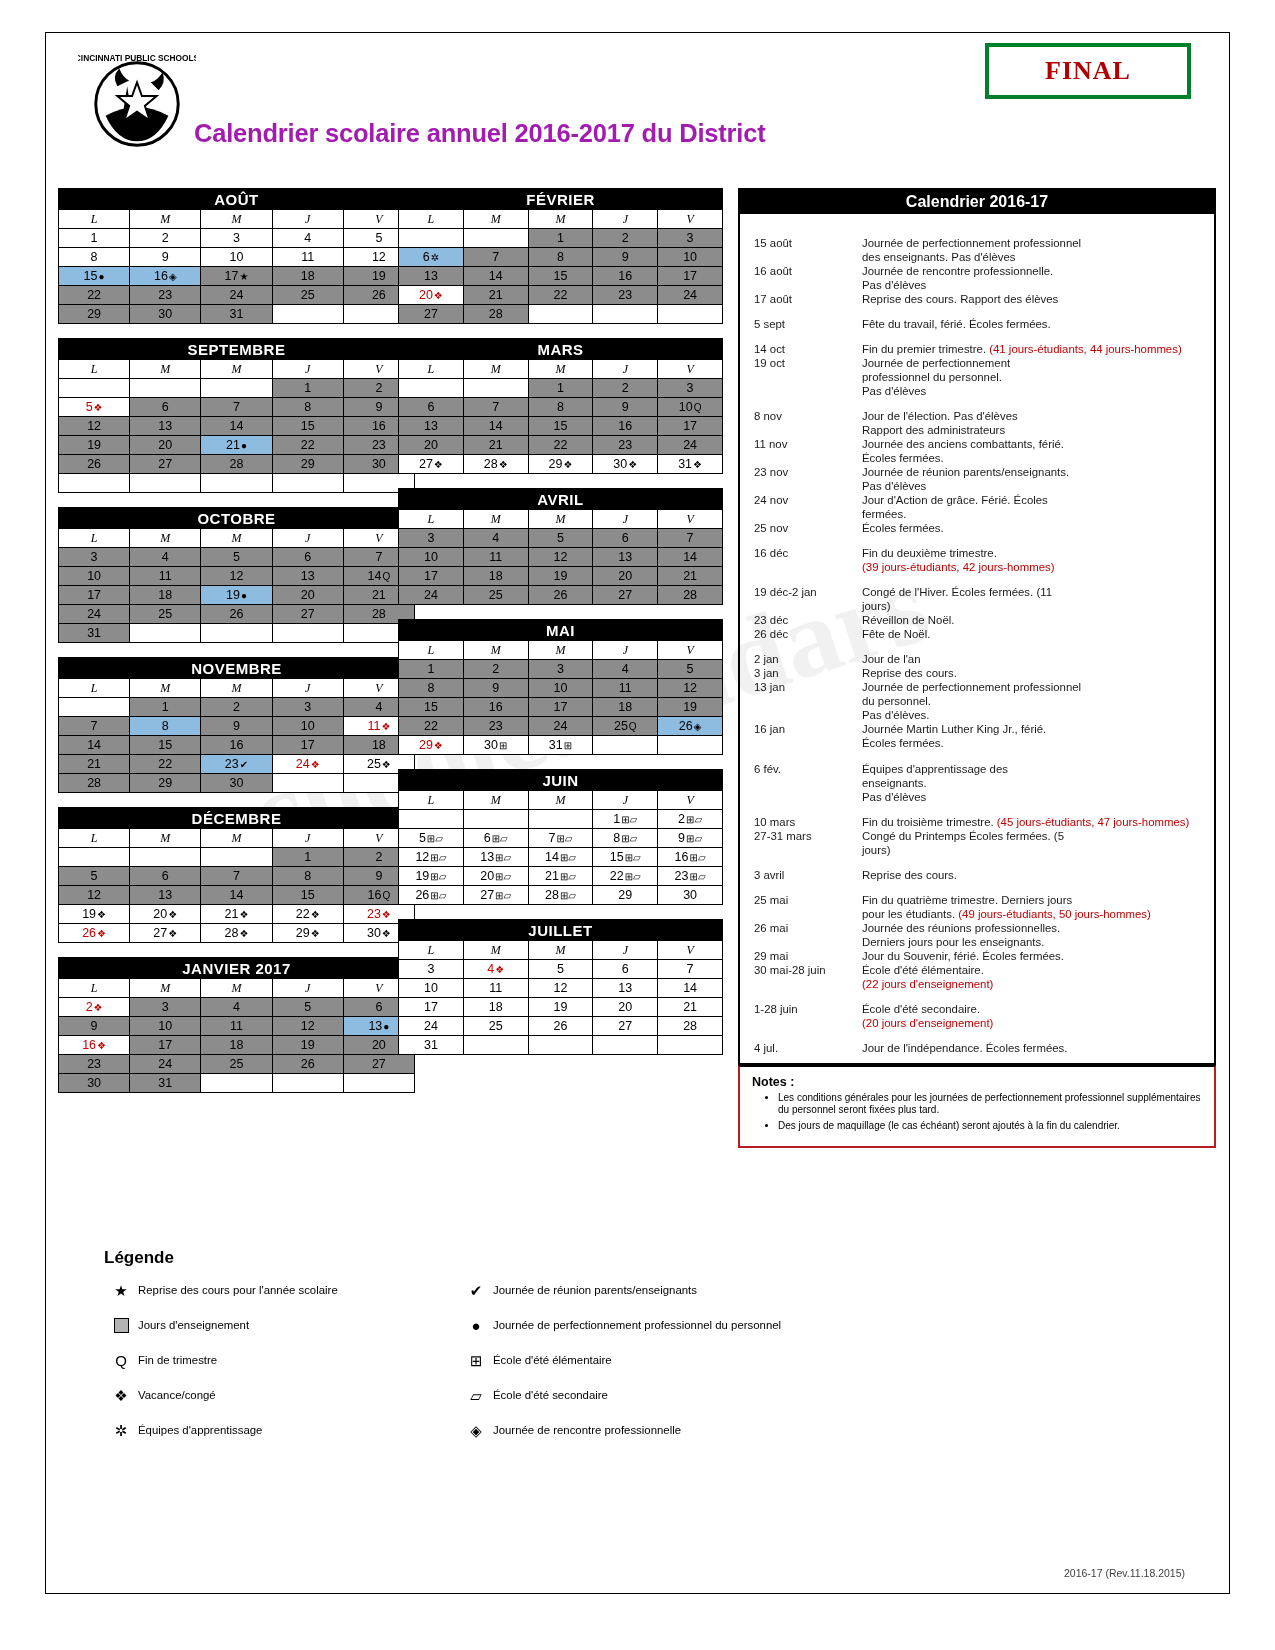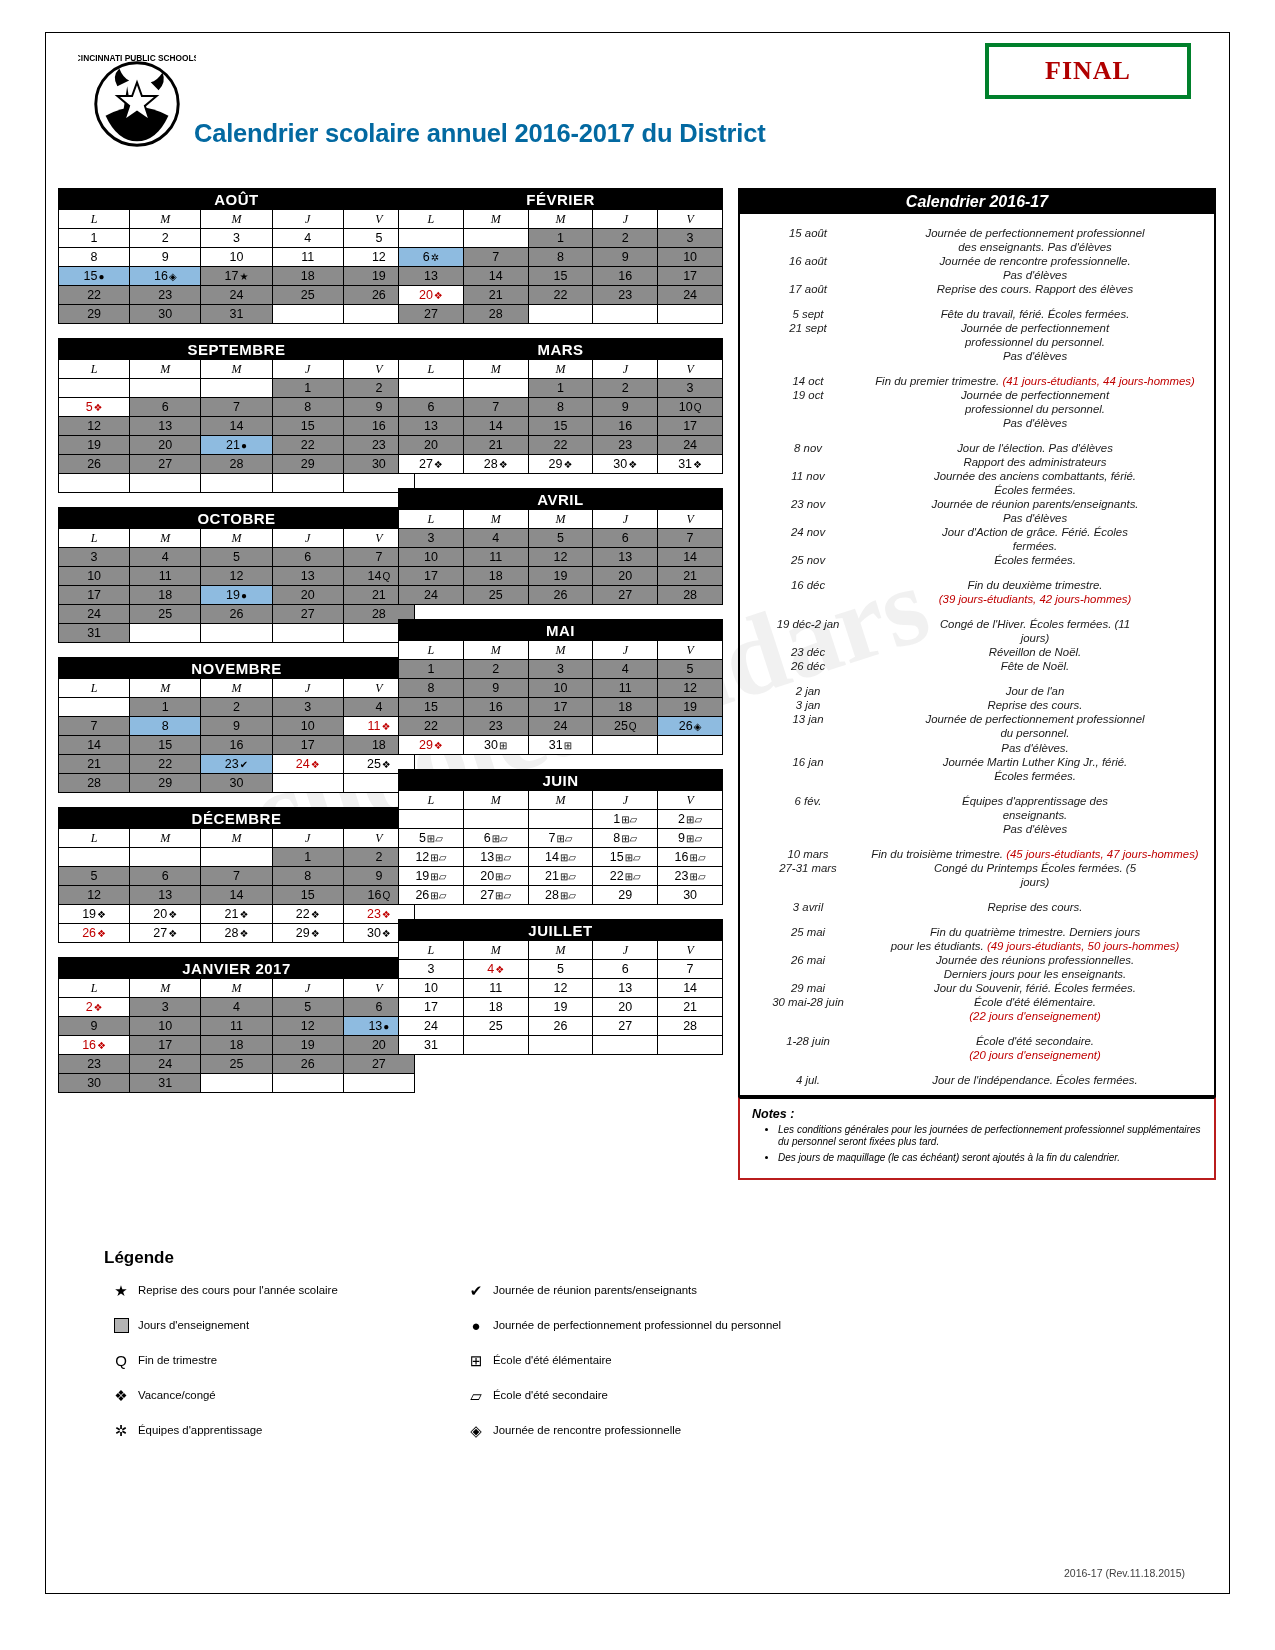--- a/index.html
+++ b/index.html
@@ -29,29 +29,29 @@
     border:4px solid #00802b;
     background:#fff;
     display:flex; align-items:center; justify-content:center;
   }
   .final-text {
     color:#b00000; font-weight:bold; font-size:26px;
     font-family:"Liberation Serif", serif; letter-spacing:1px;
   }
   .doc-title {
     position:absolute; left:148px; top:86px;
-    font-size:25.5px; font-weight:bold; color:#0369a1;
+    font-size:25.5px; font-weight:bold; color:#a21caf;
     letter-spacing:-0.2px;
   }
   
   .cols { position:absolute; left:0; top:155px; width:1185px; }
   .col { position:absolute; top:0; }
   .col1 { left:12px; width:357px; }
   .col2 { left:352px; width:325px; }
-  .col3 { left:692px; width:478px;font-style:italic; }
+  .col3 { left:692px; width:478px; }
 
   
   .month { margin-bottom:14px; }
   table.cal {
     border-collapse:collapse; width:100%;
     table-layout:fixed;
   }
   table.cal td, table.cal th { border:1px solid #000; }
   .mhead {
     background:#000; color:#fff; text-align:center;
@@ -73,21 +73,21 @@
   td.empty    { background:#fff; }
   td.red      { color:#c00000; }
   .sym { font-size:10px; margin-left:1px; }
 
   
   .side-box { border:2px solid #000; }
   .side-head {
     background:#000; color:#fff; text-align:center;
     font-weight:bold; font-size:16px; padding:3px 0;
   }
-  .side-body { padding:12px 6px 8px 14px;text-align:center; }
+  .side-body { padding:22px 6px 8px 14px; }
   table.events { width:100%; border-collapse:collapse; }
   table.events td {
     vertical-align:top; font-size:11.4px; line-height:1.23;
     padding:0 0 0 0; color:#1a1a1a;
   }
   td.ev-date { width:108px; padding-right:4px; white-space:nowrap; }
   td.ev-desc { padding-right:4px; }
   tr.gap td { height:11px; }
   .rd { color:#c00000; }
 
@@ -782,24 +782,20 @@
                   <td class="ev-date">17 août</td>
                   <td class="ev-desc">Reprise des cours. Rapport des élèves</td>
                 </tr>
                 <tr class="gap">
                   <td colspan="2"></td>
                 </tr>
                 <tr>
                   <td class="ev-date">5 sept</td>
                   <td class="ev-desc">Fête du travail, férié. Écoles fermées.</td>
                 </tr>
-                <tr>
-                  <td class="ev-date">21 sept</td>
-                  <td class="ev-desc">Journée de perfectionnement<br>professionnel du personnel.<br>Pas d'élèves</td>
-                </tr>
                 <tr class="gap">
                   <td colspan="2"></td>
                 </tr>
                 <tr>
                   <td class="ev-date">14 oct</td>
                   <td class="ev-desc">Fin du premier trimestre. <span class="rd">(41 jours-étudiants, 44 jours-hommes)</span></td>
                 </tr>
                 <tr>
                   <td class="ev-date">19 oct</td>
                   <td class="ev-desc">Journée de perfectionnement<br>professionnel du personnel.<br>Pas d'élèves</td>

